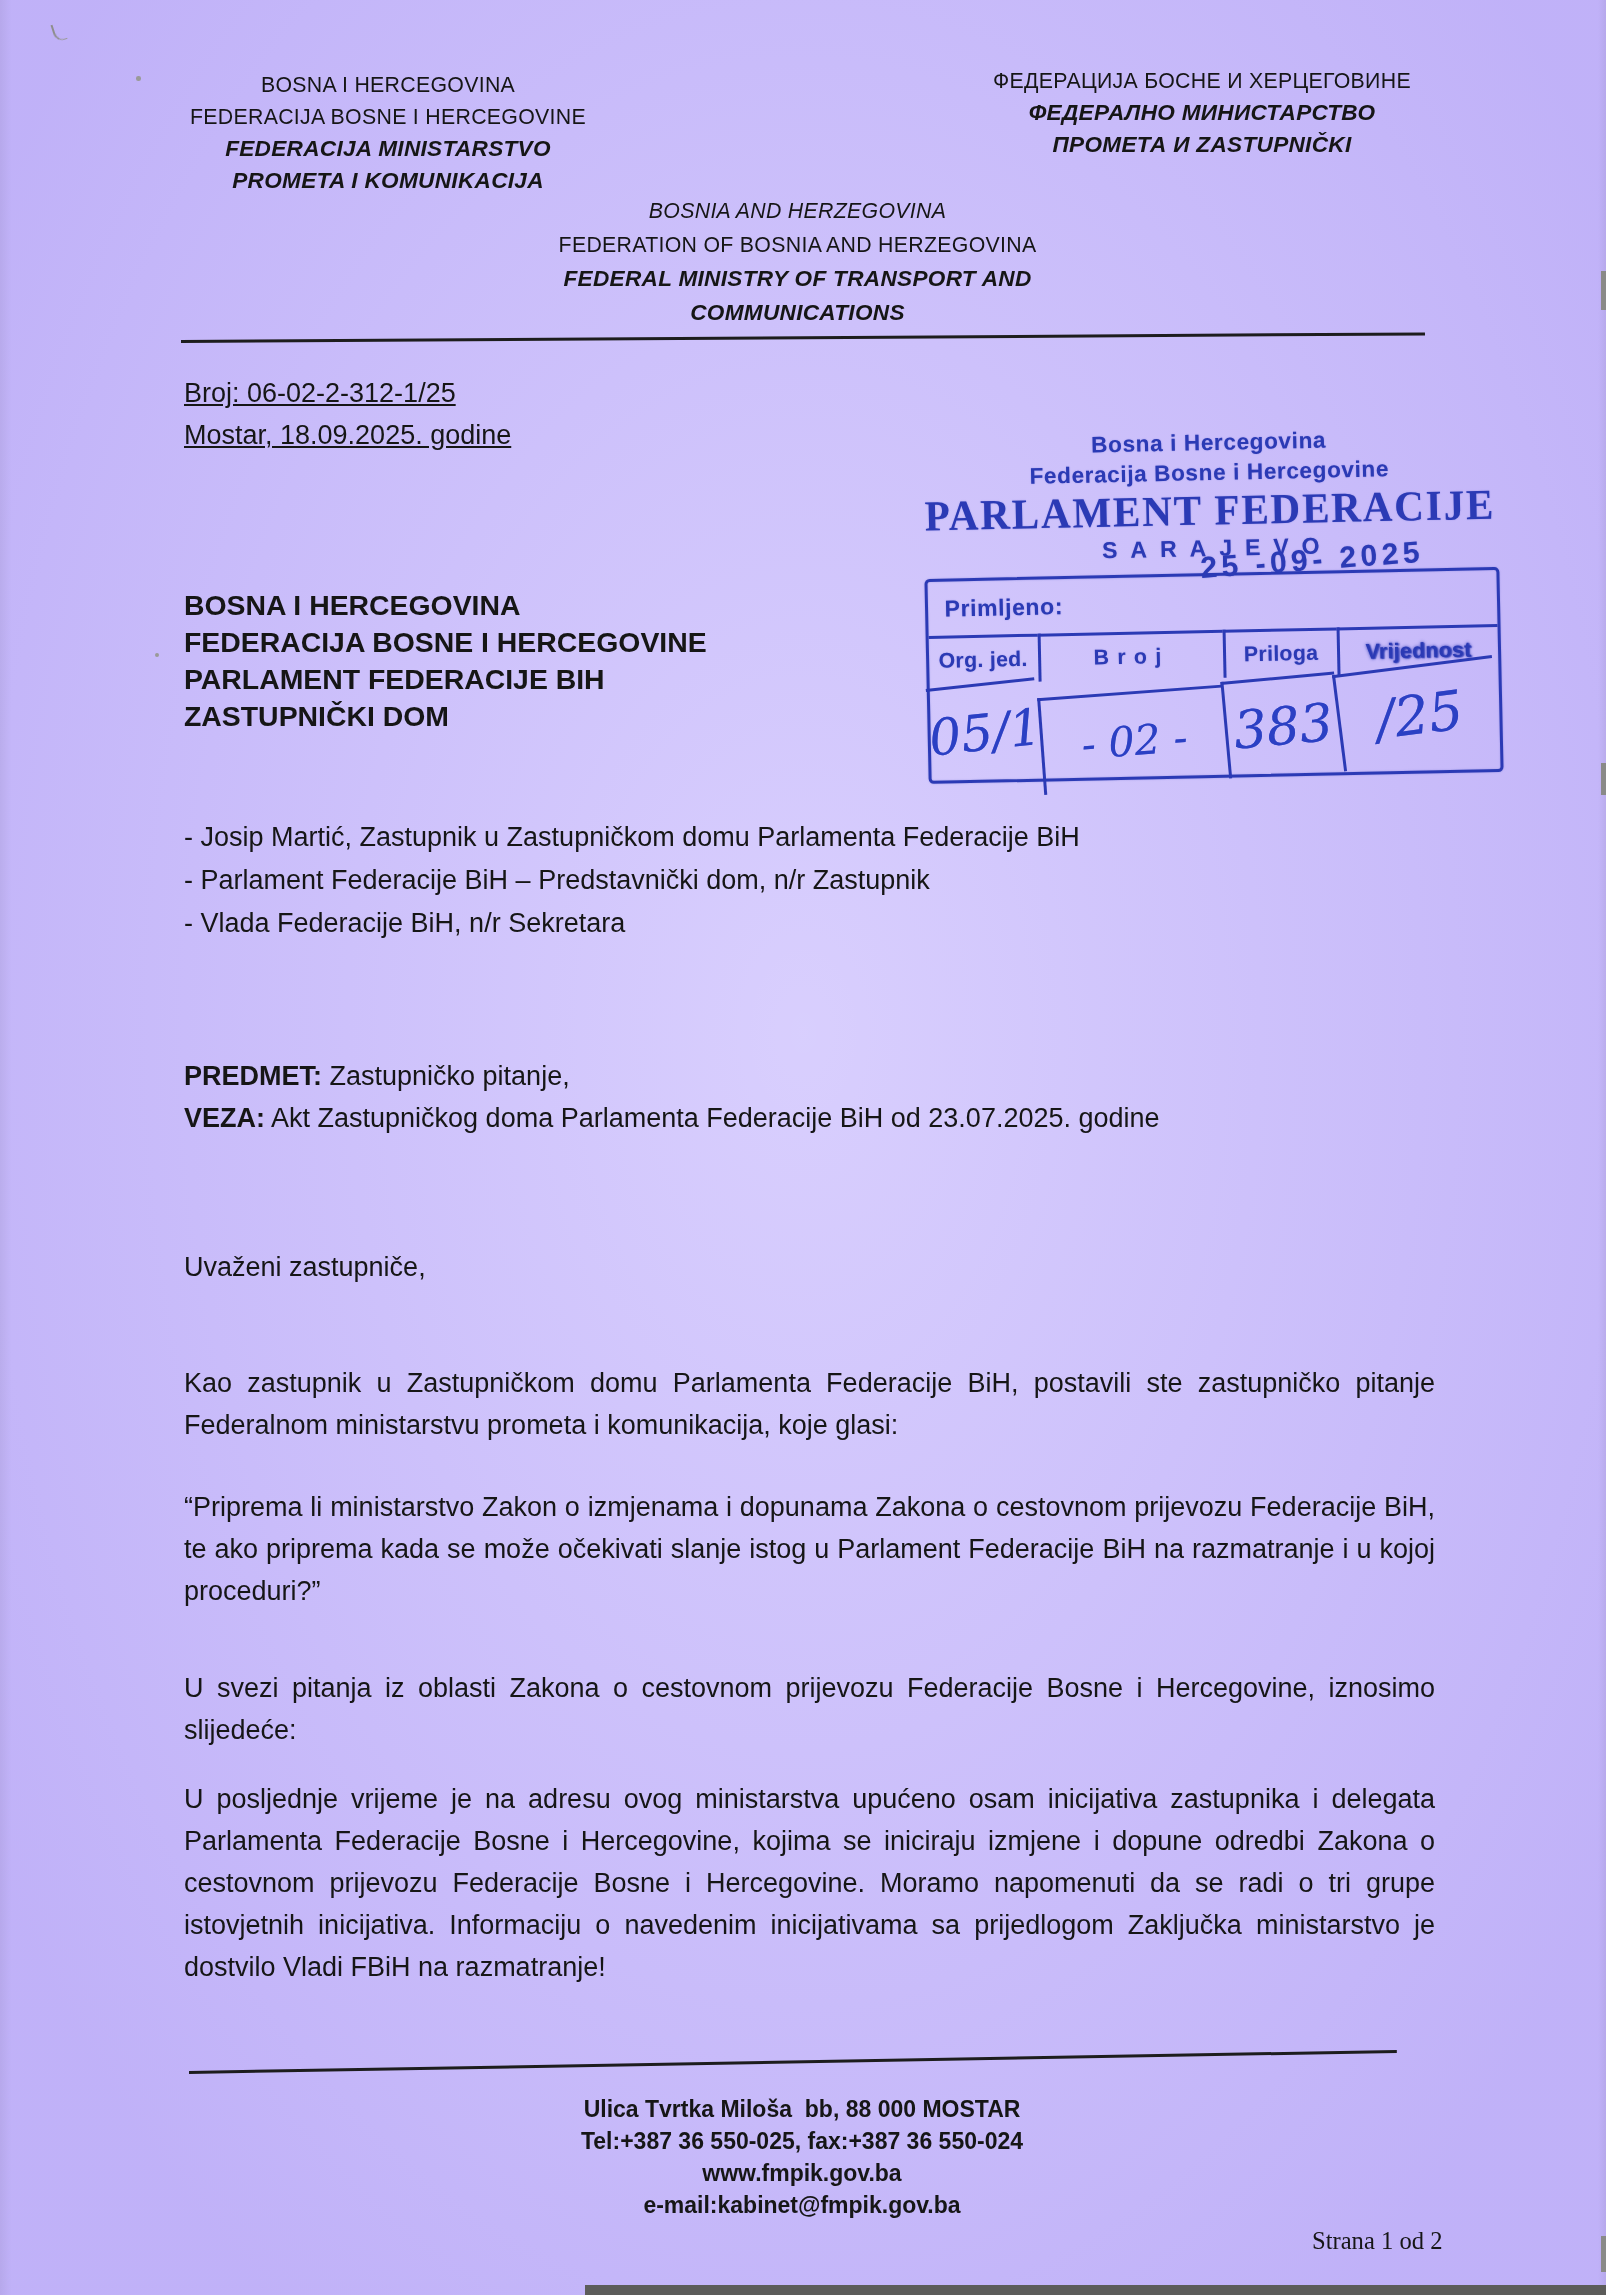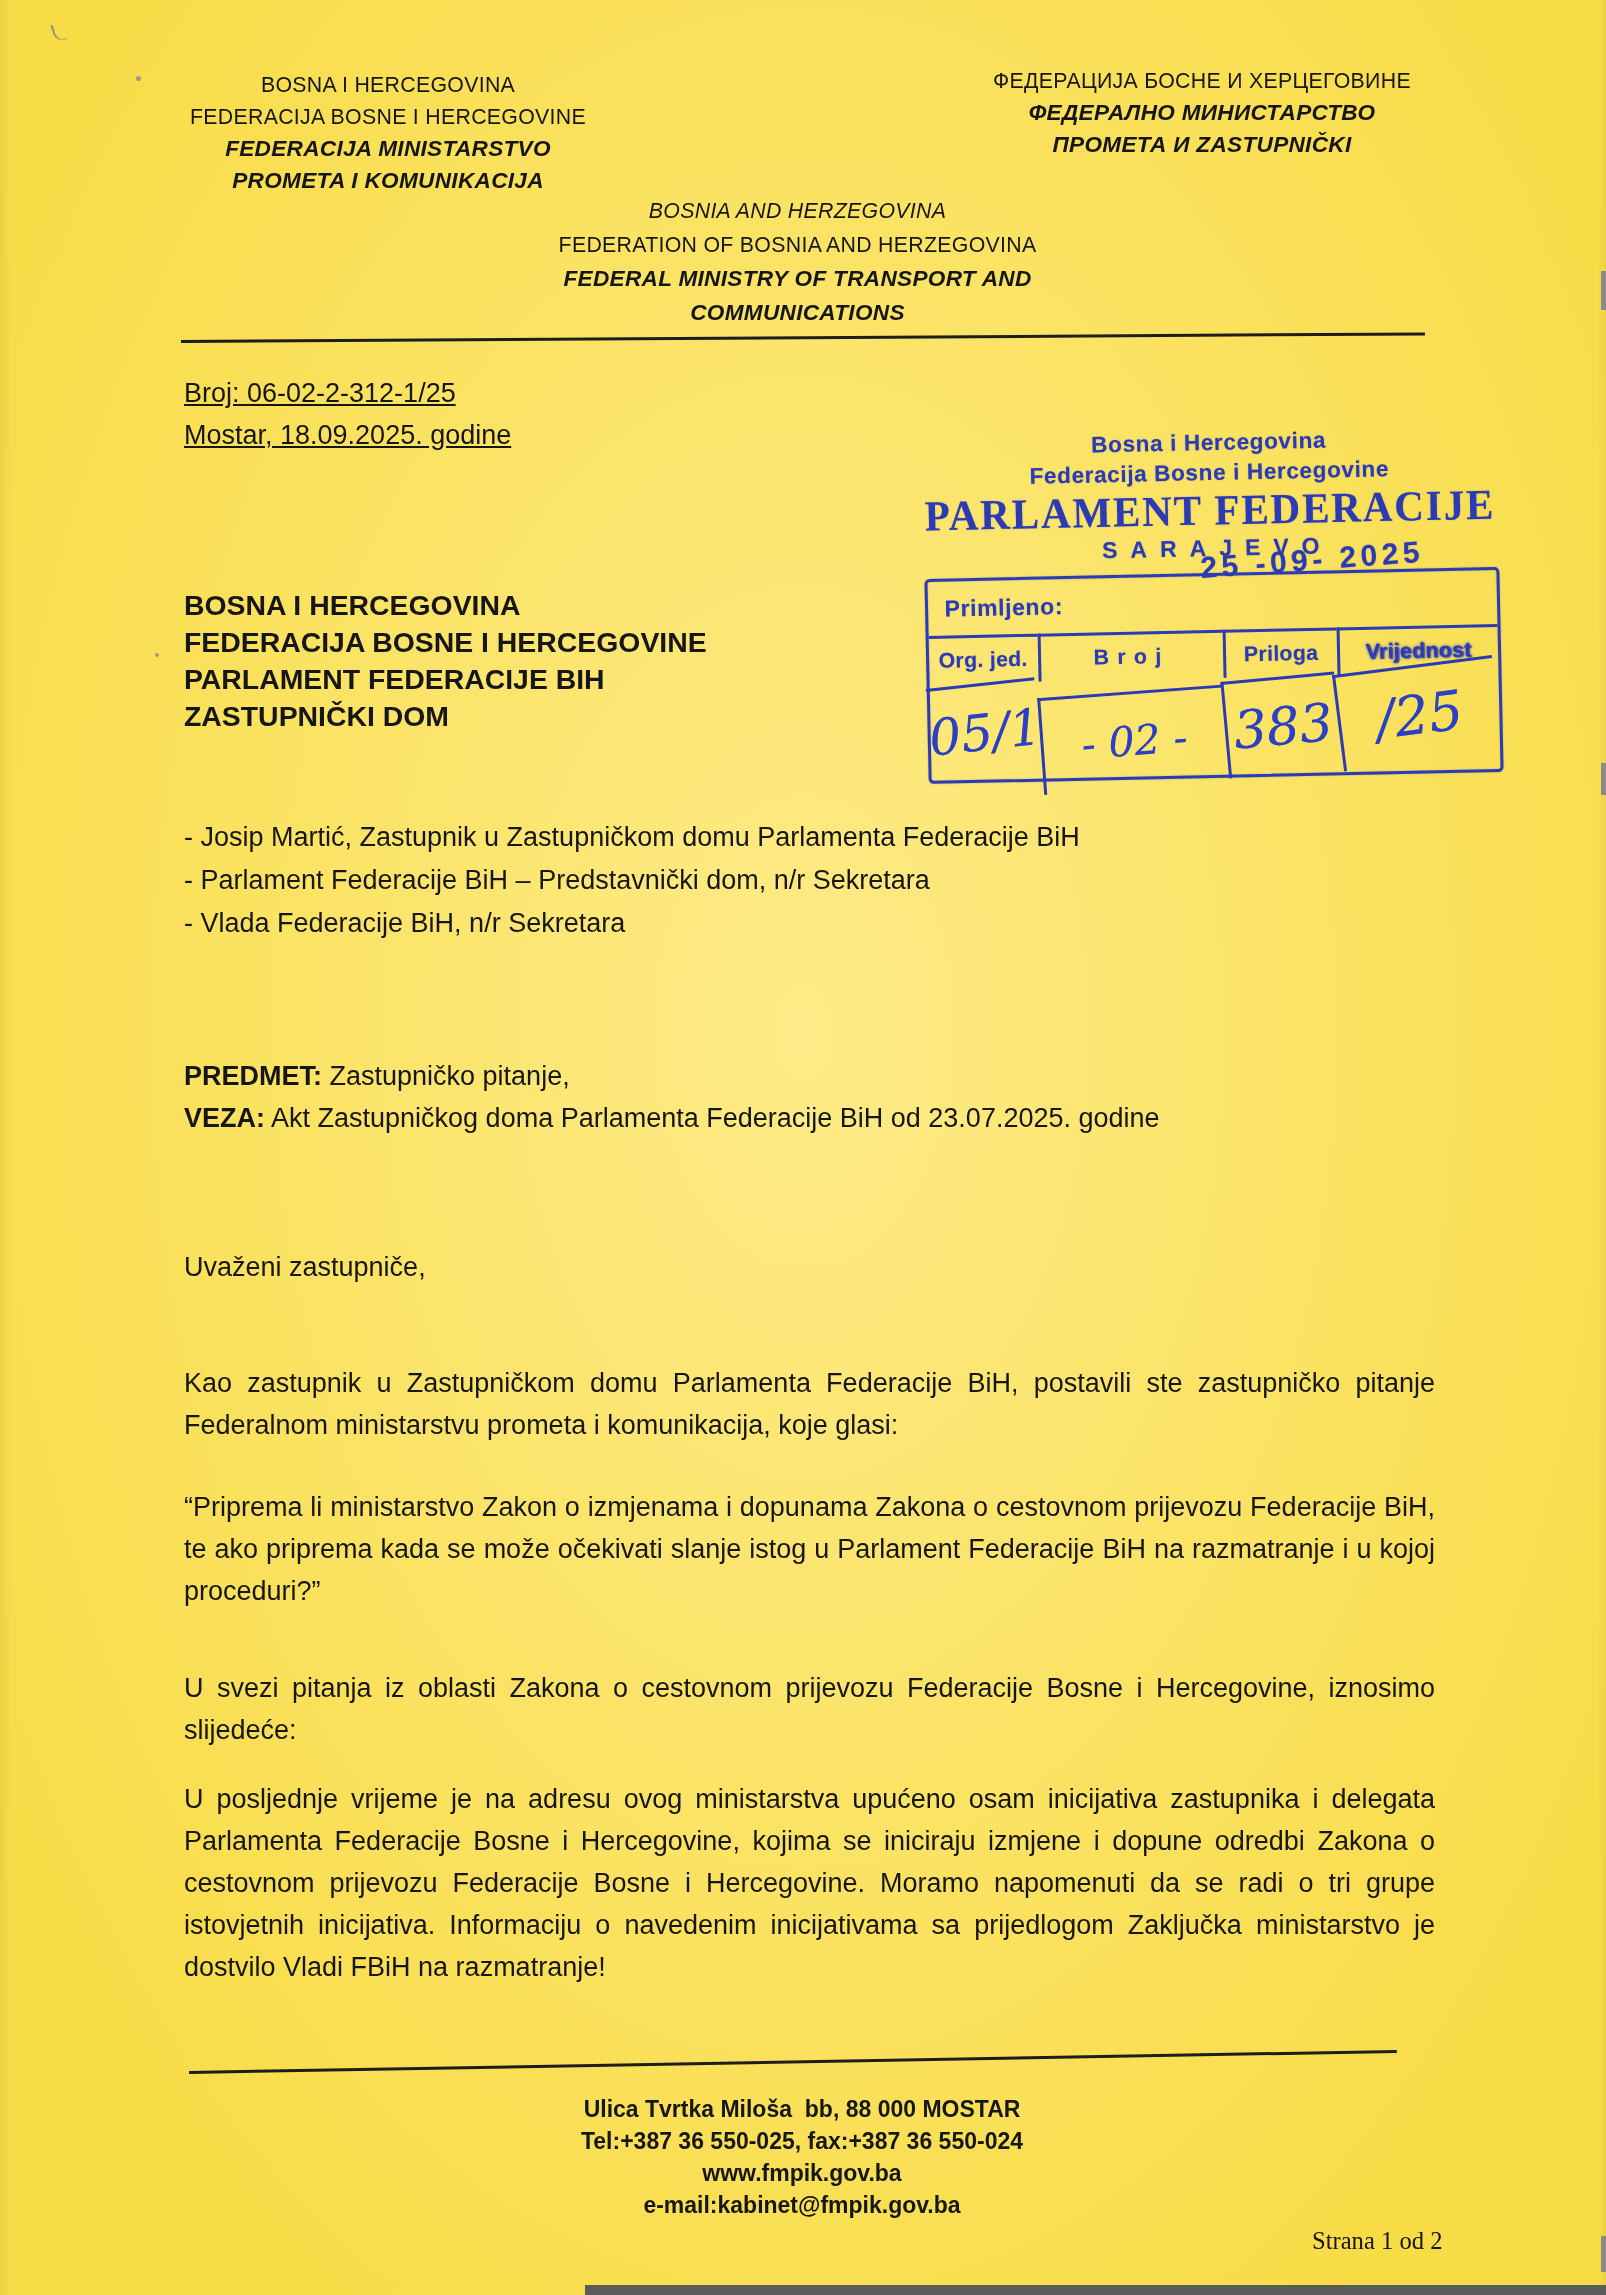--- a/index.html
+++ b/index.html
@@ -1,19 +1,19 @@
 <!DOCTYPE html>
 <html style="font-size:10.3px"><head>
 <meta charset="utf-8">
 <style>
   html,body{margin:0;padding:0;background:#e9e8e6;}
   .page{
     position:relative;
     width:1607px;height:2295px;
-    background:#fde047;
+    background:#c4b5fd;
     font-family:"Liberation Sans", sans-serif;
     color:#161616;
     overflow:hidden;
   }
   
   .page::before{
     content:"";position:absolute;inset:0;pointer-events:none;
     background:
       linear-gradient(90deg, rgba(0,0,0,0.05), rgba(0,0,0,0) 11.6px),
       linear-gradient(270deg, rgba(0,0,0,0.06), rgba(0,0,0,0) 9px),
@@ -156,21 +156,21 @@
 
   <div class="abs bold" style="left:184px;top:587px;font-size:28.4px;line-height:37px;">
     <div>BOSNA I HERCEGOVINA</div>
     <div>FEDERACIJA BOSNE I HERCEGOVINE</div>
     <div>PARLAMENT FEDERACIJE BIH</div>
     <div>ZASTUPNIČKI DOM</div>
   </div>
 
   <div class="abs body-txt" style="left:184px;top:816px;line-height:43px;width:1254px;">
     <div>- Josip Martić, Zastupnik u Zastupničkom domu Parlamenta Federacije BiH</div>
-    <div>- Parlament Federacije BiH – Predstavnički dom, n/r Sekretara</div>
+    <div>- Parlament Federacije BiH – Predstavnički dom, n/r Zastupnik</div>
     <div>- Vlada Federacije BiH, n/r Sekretara</div>
   </div>
 
   <div class="abs body-txt" style="left:184px;top:1055px;width:1254px;">
     <div>
       <span class="bold">PREDMET:</span><span class="prewrap"> Zastupničko pitanje,</span>
     </div>
     <div>
       <span class="bold">VEZA:</span><span class="prewrap"> Akt Zastupničkog doma Parlamenta Federacije BiH od 23.07.2025. godine</span>
     </div>

